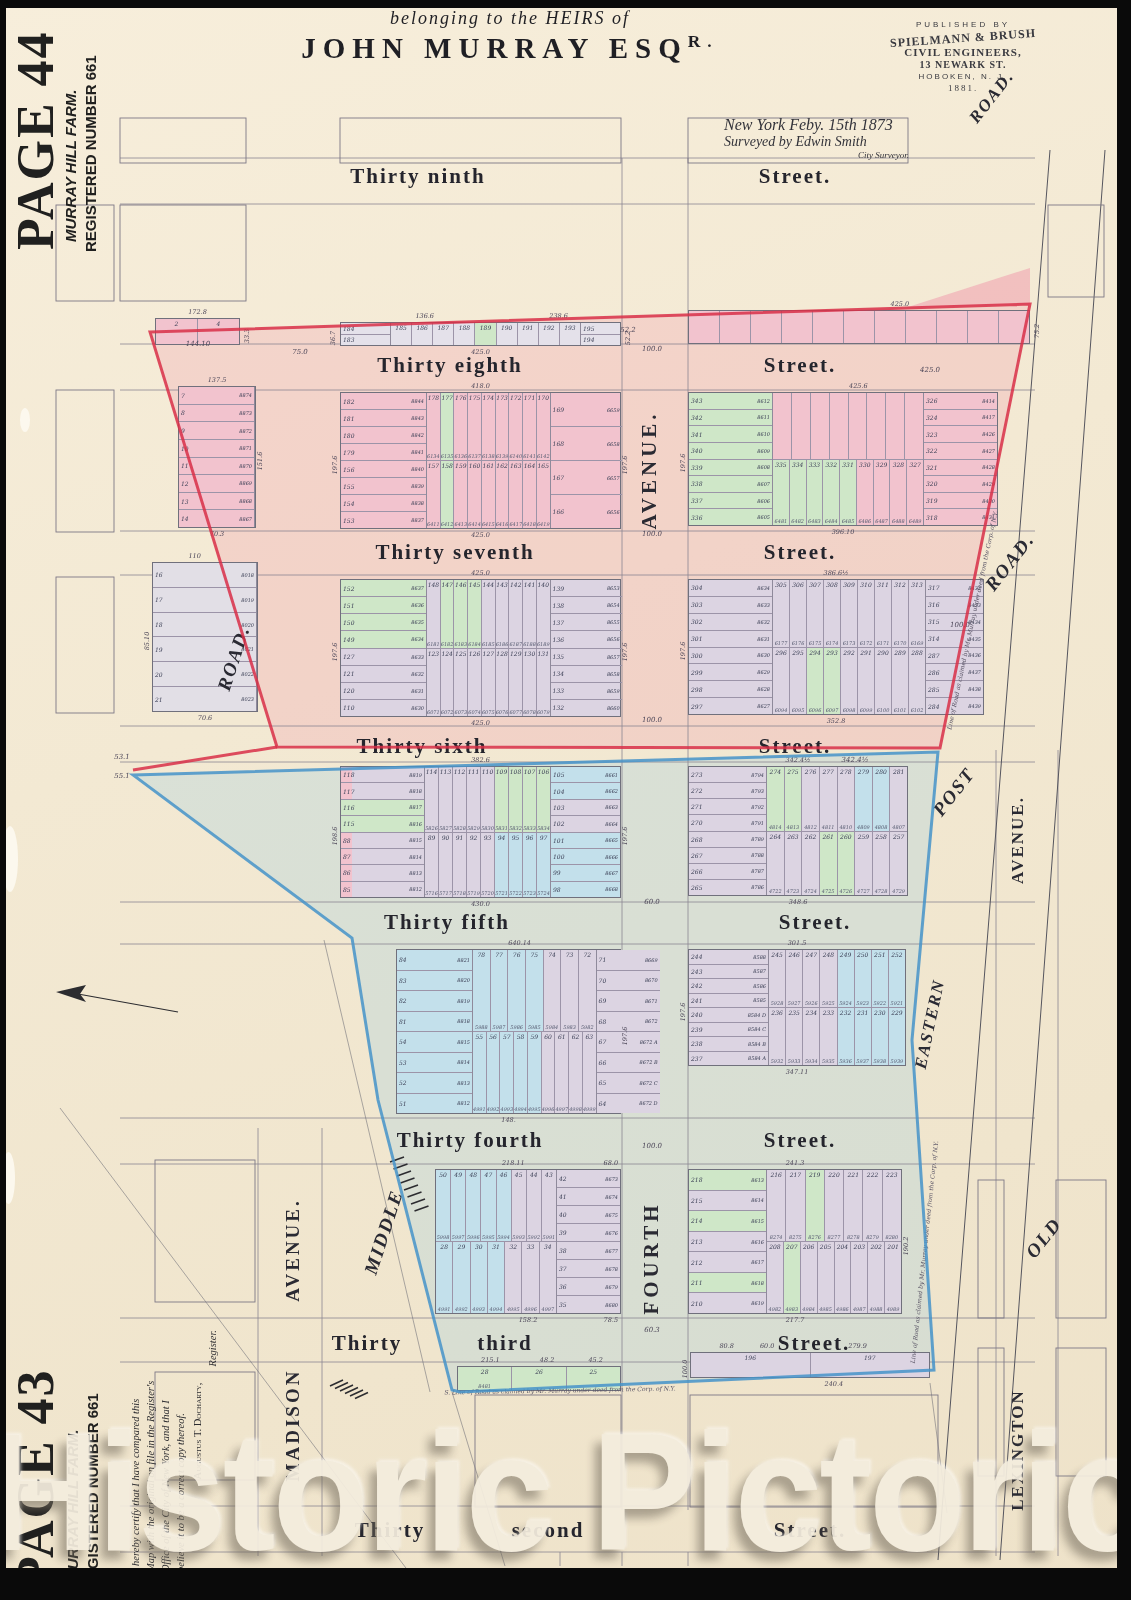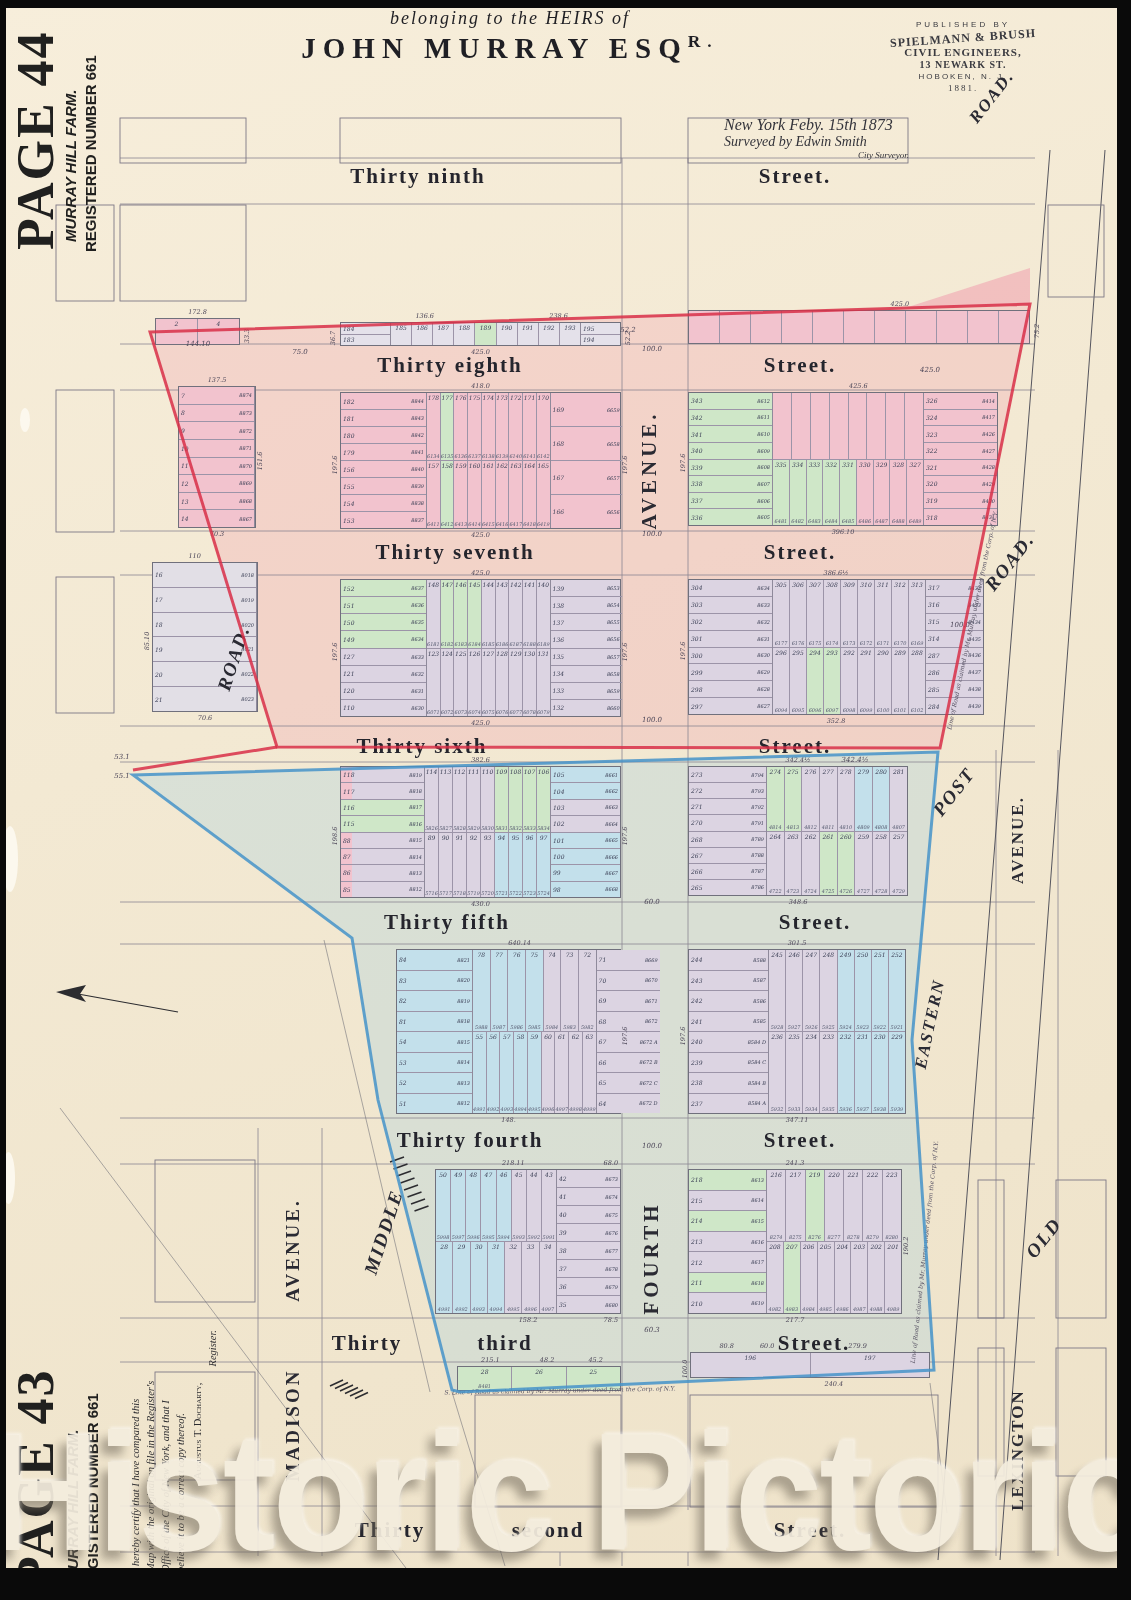--- a/index.html
+++ b/index.html
@@ -1223,21 +1223,21 @@
             </div>
             <div class="lcell" style="background: rgb(220, 212, 226);">
               <div>64</div>
               <div style="font-size: 5px;">8672 D</div>
             </div>
           </div>
           <div class="meas" style="left: 55%; top: -11px; transform: translateX(-50%);">640.14</div>
           <div class="meas" style="left: 50%; bottom: -11px; transform: translateX(-50%);">148.</div>
           <div class="meas" style="right: -15px; top: 50%; transform: rotate(-90deg);">197.6</div>
         </div>
-        <div class="blk" style="left: 688px; top: 949px; width: 218px; height: 165px; background: rgb(220, 212, 226);">
+        <div class="blk" style="left: 688px; top: 949px; width: 218px; height: 117px; background: rgb(220, 212, 226);">
           <div class="colL" style="width: 80px;">
             <div class="lcell">
               <div>244</div>
               <div style="font-size: 5px;">8588</div>
             </div>
             <div class="lcell">
               <div>243</div>
               <div style="font-size: 5px;">8587</div>
             </div>
             <div class="lcell">

